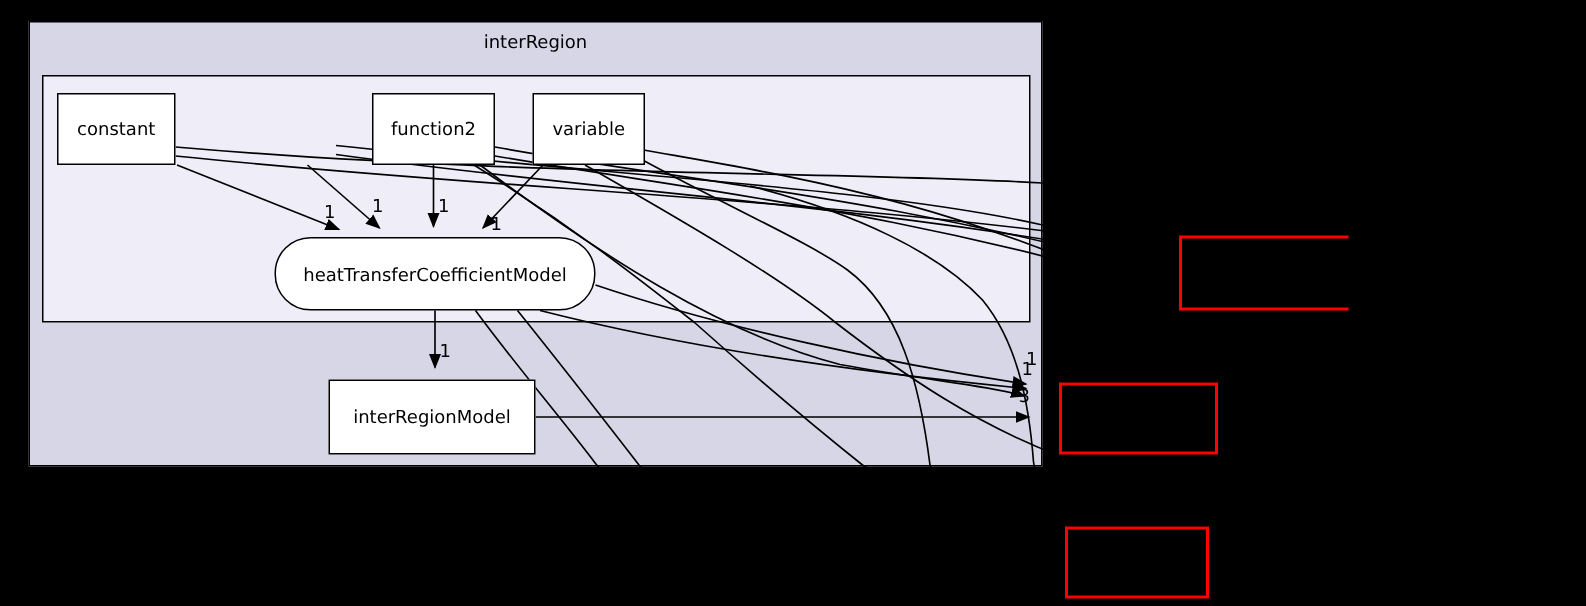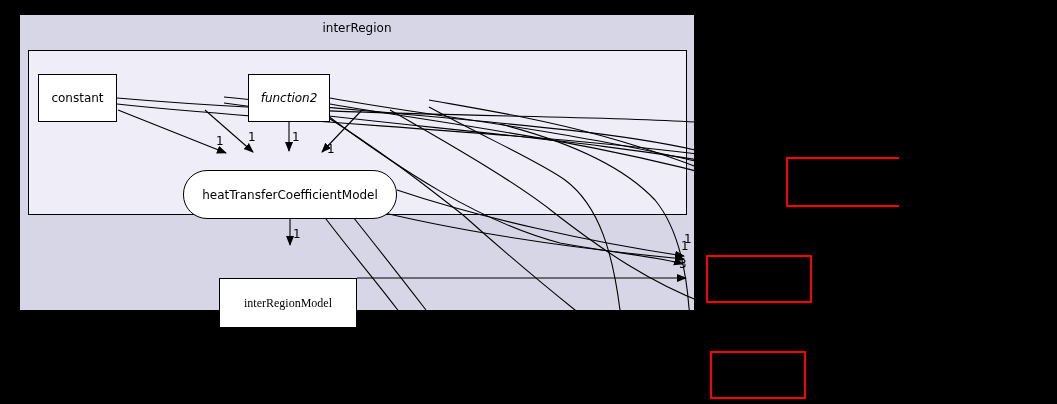--- a/index.html
+++ b/index.html
@@ -23,28 +23,28 @@
   #inner-cluster{left:28px;top:50px;width:659px;height:165px;background:var(--inner-fill);z-index:2;}
   .cluster-title{
     position:absolute;font-size:12px;color:#000;white-space:nowrap;z-index:3;
   }
   #outer-title{left:0;right:362px;top:21px;left:19px;width:676px;text-align:center;}
   #inner-title{left:463px;top:79px;}
   svg#edge-layer{position:absolute;left:0;top:0;z-index:4;pointer-events:none;}
   .node{
     position:absolute;box-sizing:border-box;background:var(--node-fill);
     border:1px solid var(--node-border);display:flex;align-items:center;justify-content:center;
-    font-size:12px;color:#000;white-space:nowrap;z-index:5;cursor:pointer;margin-top:12px;
+    font-size:12px;color:#000;white-space:nowrap;z-index:5;cursor:pointer;
   }
   #node-constant{left:38px;top:62px;width:79px;height:48px;}
   #node-function1{left:142px;top:62px;width:83px;height:48px;}
-  #node-function2{left:248px;top:62px;width:82px;height:48px;font-style:italic;}
+  #node-function2{left:248px;top:62px;width:82px;height:48px;}
   #node-variable{left:355px;top:62px;width:75px;height:48px;}
   #node-htcm{left:183px;top:158px;width:214px;height:49px;border-radius:24px;}
-  #node-irm{left:219px;top:266px;width:138px;height:50px;font-family:Liberation Serif, serif;}
+  #node-irm{left:219px;top:253px;width:138px;height:50px;}
   .ext-node{
     position:absolute;box-sizing:border-box;background:var(--ext-fill);
     border:2px solid var(--ext-border);z-index:5;cursor:pointer;
   }
   #ext-node-1{left:786px;top:157px;width:237px;height:50px;}
   #ext-node-2{left:706px;top:255px;width:106px;height:48px;}
   #ext-node-3{left:710px;top:351px;width:96px;height:48px;}
   .ecount{
     position:absolute;font-size:12px;color:#000;line-height:1;z-index:6;white-space:nowrap;
   }
@@ -86,20 +86,21 @@
         <path d="M345,207 C378,248 402,279 426,310 C455,344 600,354 735,351"></path>
         <path d="M316,110 C380,150 425,185 463,215 C500,248 540,282 575,310 C610,336 680,346 722,351"></path>
         <path d="M429,107 C490,140 540,162 565,180 C600,206 613,255 620,310 C628,342 670,356 710,380"></path>
         <path d="M500,124 C570,142 625,168 655,200 C678,228 686,268 689,308 C691,330 730,346 770,351"></path>
         <path d="M390,110 C460,150 520,185 557,215 C605,252 650,282 704,303"></path>
       </g>
   </svg>
 
   <div id="node-constant" class="node">constant</div>
   <div id="node-function2" class="node">function2</div>
+  <div id="node-variable" class="node">variable</div>
   <div id="node-htcm" class="node">heatTransferCoefficientModel</div>
   <div id="node-irm" class="node">interRegionModel</div>
 
   <div id="ext-node-1" class="ext-node"></div>
   <div id="ext-node-2" class="ext-node"></div>
   <div id="ext-node-3" class="ext-node"></div>
 
   <span class="ecount" style="left:216px;top:135px">1</span>
   <span class="ecount" style="left:248px;top:131px">1</span>
   <span class="ecount" style="left:292px;top:131px">1</span>

